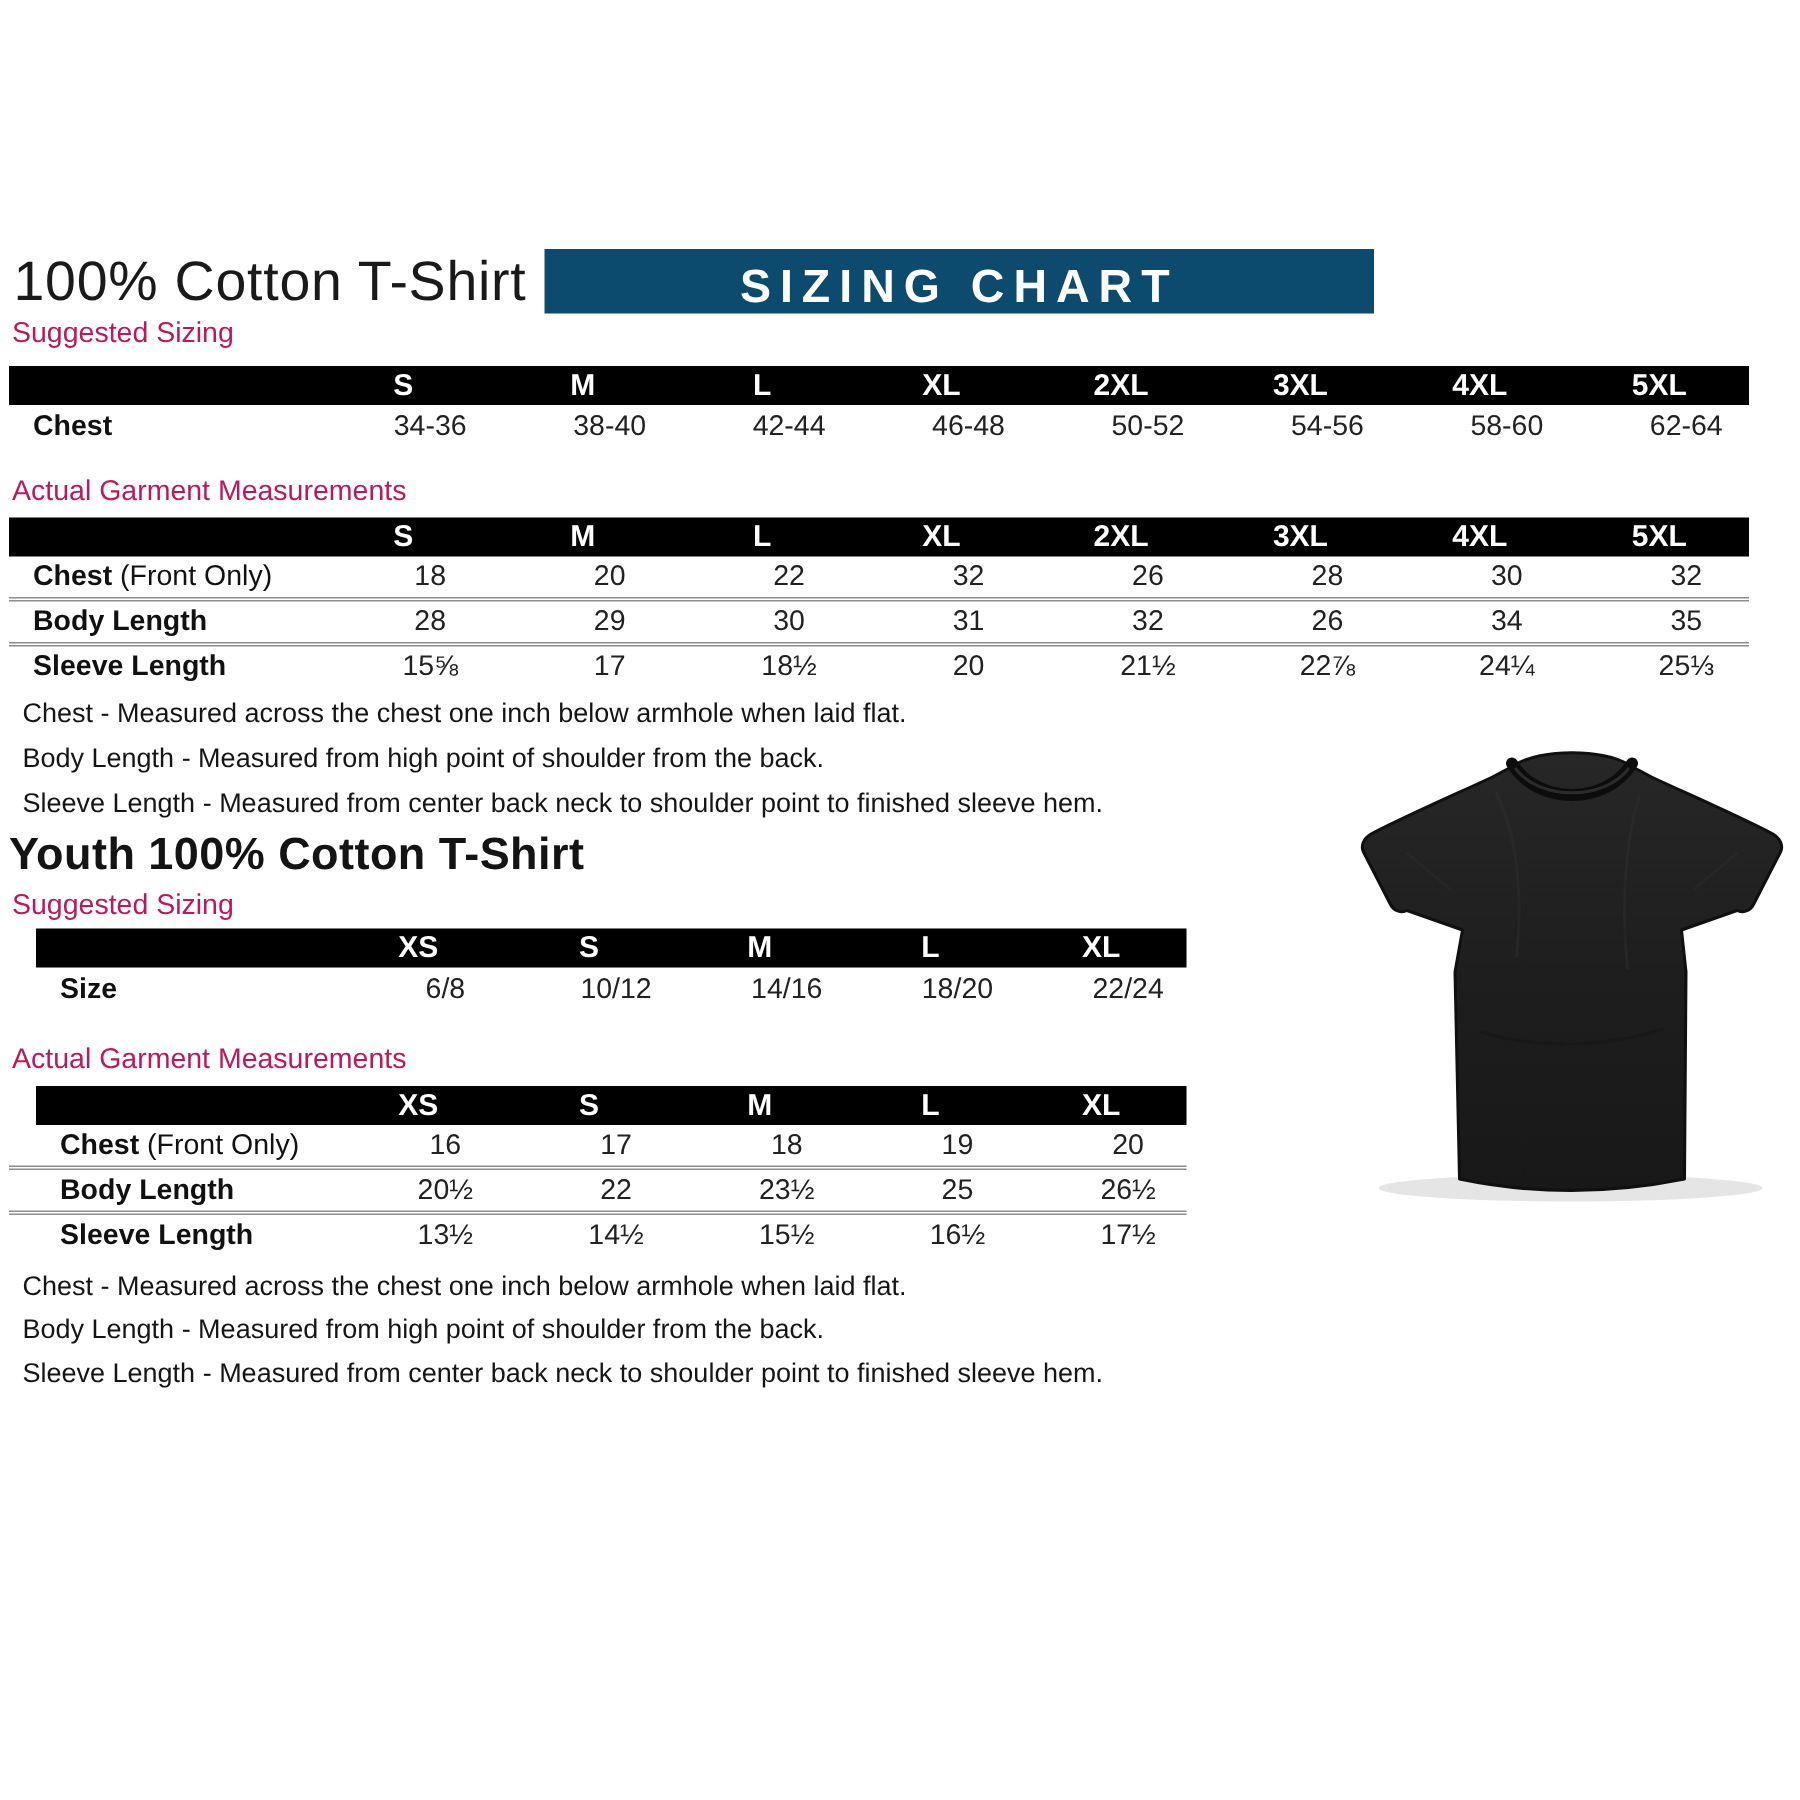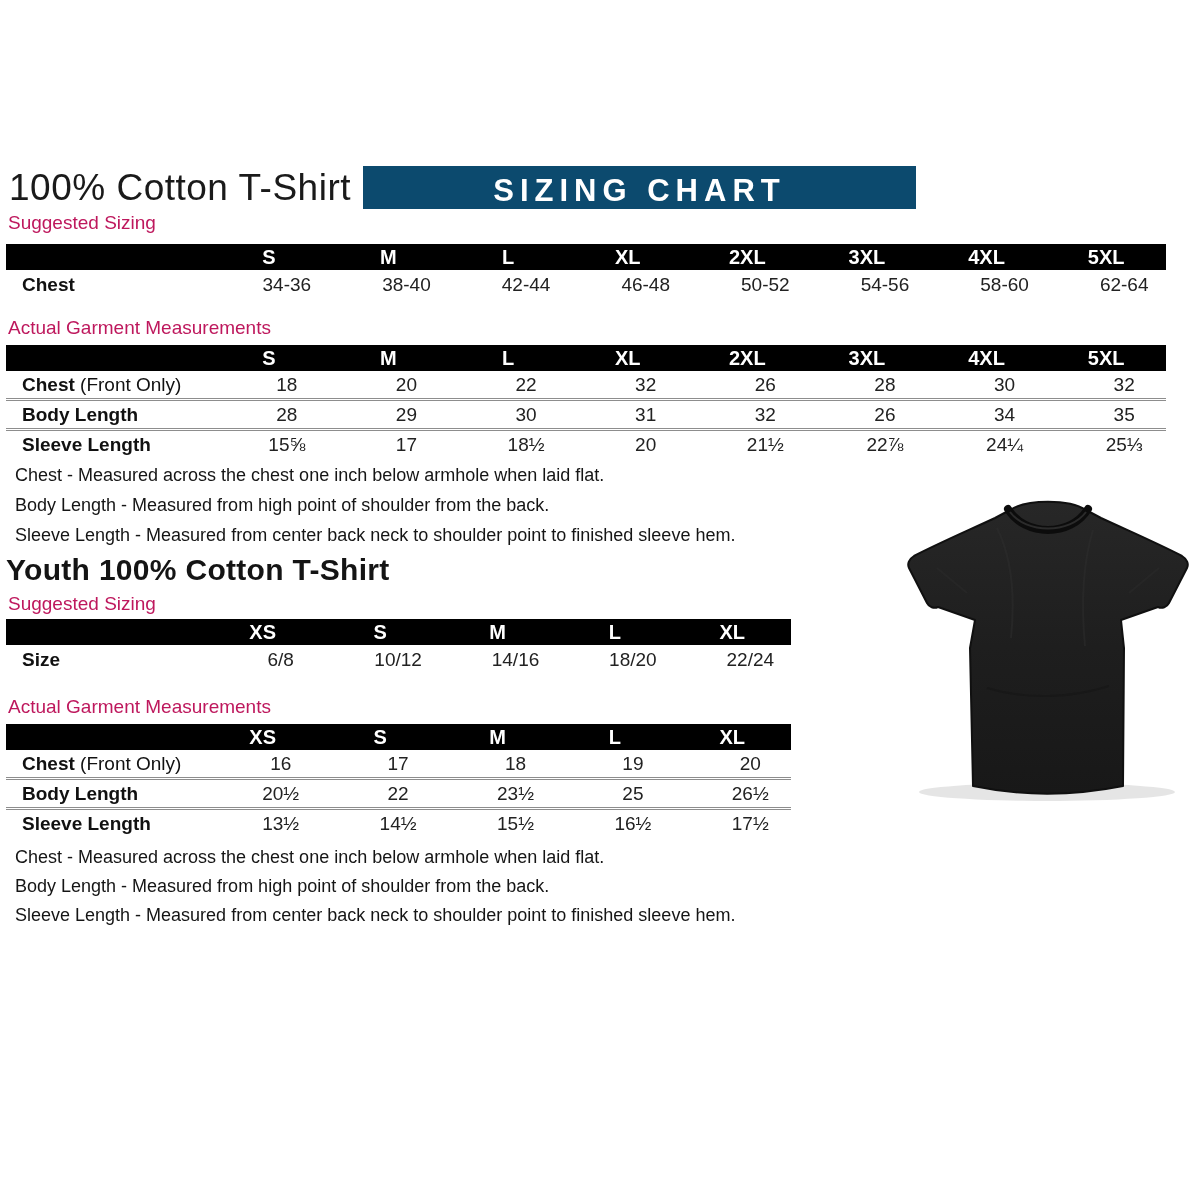--- a/index.html
+++ b/index.html
@@ -23,21 +23,21 @@
   }
 
   .sec-label { position:absolute; left:8px; font-size:19px; color:#be185d; }
 
   .sz-table { position:absolute; left:6px; }
   .adult-w { width:1160px; }
   .youth-w { width:785px; }
 
   .thead, .trow { display:grid; align-items:center; }
   .adult-w .thead, .adult-w .trow { grid-template-columns:203px repeat(8,1fr); }
-  .youth-w .thead, .youth-w .trow { grid-template-columns:198px repeat(5,1fr); }
+  .youth-w .thead, .youth-w .trow { grid-template-columns:198px repeat(5,1fr);margin-left:18px; }
 
   .thead { background:#000; height:26px; }
   .th { color:#fff; font-weight:bold; font-size:20px; text-align:center; }
 
   .trow { height:27px;gap:36px; }
   .row-tall { height:30px; }
   .tlabel { padding-left:16px; font-size:19px; font-weight:bold; color:#111; white-space:nowrap; }
   .tlabel .suffix { font-weight:400; }
   .td { font-size:19px; text-align:center; color:#222; }
 

